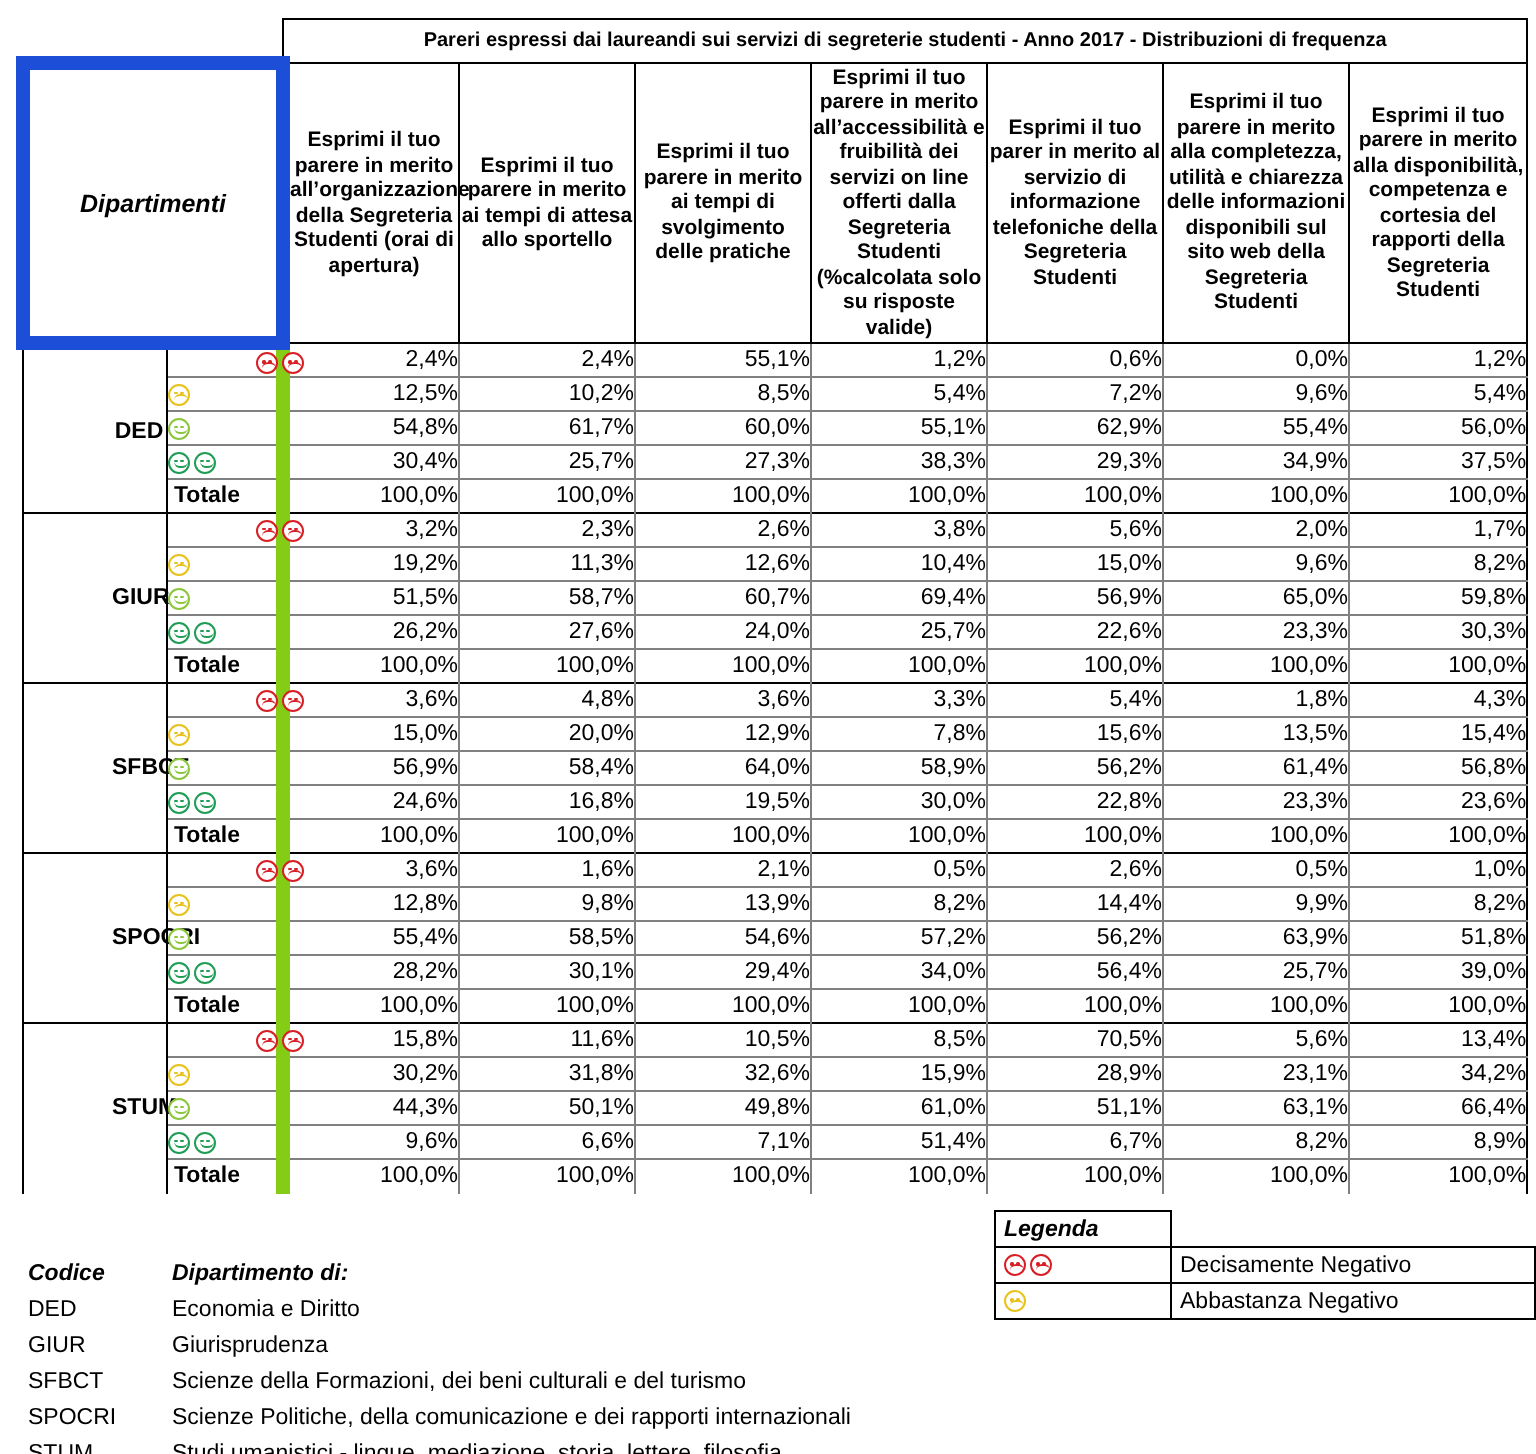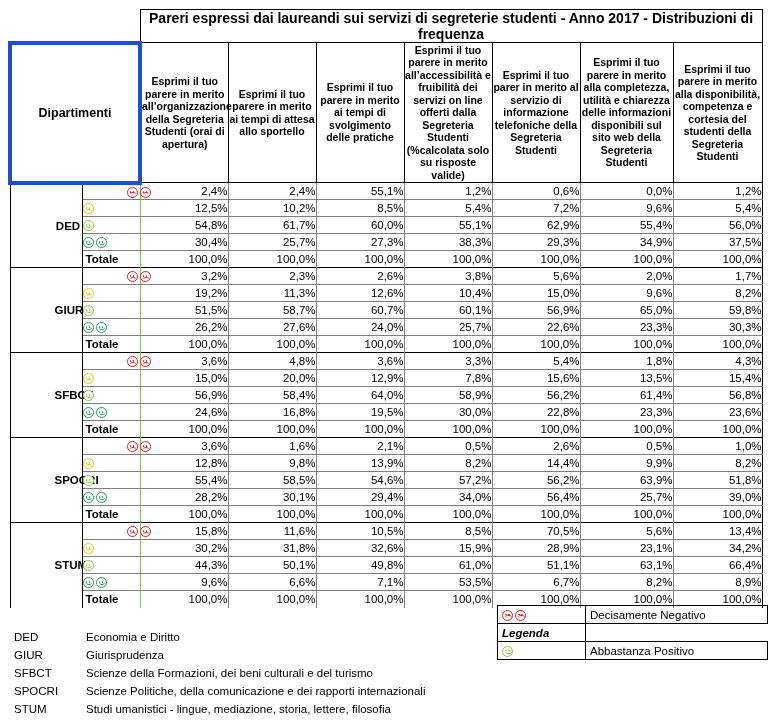--- a/index.html
+++ b/index.html
@@ -24,56 +24,57 @@
   table.main td, table.main th{
     padding:0;
     vertical-align:middle;
     box-sizing:border-box;
   }
 
   
   .banner{
     text-align:center;
     font-weight:bold;
-    font-size:14px;
+    font-size:10px;
     height:22px;
     border:1px solid #000;
     letter-spacing:0px;
   }
   .corner-blank{border:none;}
 
   
   .qhead{
     text-align:center;
     font-weight:bold;
     font-size:10.5px;
     line-height:12.5px;
     padding:3px 3px;
     border:1px solid #000;
     height:140px;
   }
   .dipt-head{
     text-align:center;
     font-weight:bold;
     font-size:12.5px;
-    border:4px solid #1d4ed8;
+    border:7px solid #1d4ed8;
+    font-style:italic;
   }
 
   
   .dept{
     text-align:center;
     font-weight:bold;
     font-size:11.5px;
     border-left:1px solid #000;
     border-right:1px solid #000;
   }
   .icocell{
     text-align:left;
     padding-left:3px;
-    border-right:1px solid #84cc16;
+    border-right:7px solid #84cc16;
     border-bottom:1px solid #808080;
     height:17px;
     white-space:nowrap;
   }
   .icocell.totrow{
     font-weight:bold;
     font-size:11.5px;
     border-bottom:none;
     padding-left:3px;
   }
@@ -183,21 +184,21 @@
       </tr>
 
       <tr>
         <td class="dipt-head" colspan="2" rowspan="1">Dipartimenti</td>
         <td class="qhead">Esprimi il tuo parere in merito all’organizzazione della Segreteria Studenti (orai di apertura)</td>
         <td class="qhead">Esprimi il tuo parere in merito ai tempi di attesa allo sportello</td>
         <td class="qhead">Esprimi il tuo parere in merito ai tempi di svolgimento delle pratiche</td>
         <td class="qhead">Esprimi il tuo parere in merito all’accessibilità e fruibilità dei servizi on line offerti dalla Segreteria Studenti (%calcolata solo su risposte valide)</td>
         <td class="qhead">Esprimi il tuo parer in merito al servizio di informazione telefoniche della Segreteria Studenti</td>
         <td class="qhead">Esprimi il tuo parere in merito alla completezza, utilità e chiarezza delle informazioni disponibili sul sito web della Segreteria Studenti</td>
-        <td class="qhead">Esprimi il tuo parere in merito alla disponibilità, competenza e cortesia del studenti della Segreteria Studenti</td>
+        <td class="qhead">Esprimi il tuo parere in merito alla disponibilità, competenza e cortesia del rapporti della Segreteria Studenti</td>
       </tr>
 
     <tr class="blockstart">
           <td class="dept" rowspan="5">DED</td>
           <td class="icocell"><span><span class="face neg"><span class="eye l"></span><span class="eye r"></span><span class="mouth"></span></span><span class="face neg"><span class="eye l"></span><span class="eye r"></span><span class="mouth"></span></span></span></td>
           <td class="val">2,4%</td>
           <td class="val">2,4%</td>
           <td class="val">55,1%</td>
           <td class="val">1,2%</td>
           <td class="val">0,6%</td>
@@ -263,21 +264,21 @@
           <td class="val">10,4%</td>
           <td class="val">15,0%</td>
           <td class="val">9,6%</td>
           <td class="val lastcol">8,2%</td>
         </tr>
         <tr>
           <td class="icocell"><span><span class="face mpos"><span class="eye l"></span><span class="eye r"></span><span class="mouth"></span></span></span></td>
           <td class="val">51,5%</td>
           <td class="val">58,7%</td>
           <td class="val">60,7%</td>
-          <td class="val">60,1%</td>
+          <td class="val">69,4%</td>
           <td class="val">56,9%</td>
           <td class="val">65,0%</td>
           <td class="val lastcol">59,8%</td>
         </tr>
         <tr>
           <td class="icocell"><span><span class="face pos"><span class="eye l"></span><span class="eye r"></span><span class="mouth"></span></span><span class="face pos"><span class="eye l"></span><span class="eye r"></span><span class="mouth"></span></span></span></td>
           <td class="val">26,2%</td>
           <td class="val">27,6%</td>
           <td class="val">24,0%</td>
           <td class="val">25,7%</td>
@@ -426,41 +427,45 @@
           <td class="val">61,0%</td>
           <td class="val">51,1%</td>
           <td class="val">63,1%</td>
           <td class="val lastcol">66,4%</td>
         </tr>
         <tr>
           <td class="icocell"><span><span class="face pos"><span class="eye l"></span><span class="eye r"></span><span class="mouth"></span></span><span class="face pos"><span class="eye l"></span><span class="eye r"></span><span class="mouth"></span></span></span></td>
           <td class="val">9,6%</td>
           <td class="val">6,6%</td>
           <td class="val">7,1%</td>
-          <td class="val">53,5%</td>
+          <td class="val">51,4%</td>
           <td class="val">6,7%</td>
           <td class="val">8,2%</td>
           <td class="val lastcol">8,9%</td>
         </tr>
         <tr class="blockend totale">
           <td class="icocell totrow">Totale</td>
           <td class="val totrow">100,0%</td>
           <td class="val totrow">100,0%</td>
           <td class="val totrow">100,0%</td>
           <td class="val totrow">100,0%</td>
           <td class="val totrow">100,0%</td>
           <td class="val totrow">100,0%</td>
           <td class="val lastcol totrow">100,0%</td>
         </tr>
       </tbody>
   </table>
 
   <div class="codes">
     <table>
       <tbody>
+        <tr>
+          <td class="c1 hdr">Codice</td>
+          <td class="hdr">Dipartimento di:</td>
+        </tr>
       <tr>
             <td class="c1">DED</td>
             <td>Economia e Diritto</td>
           </tr>
           <tr>
             <td class="c1">GIUR</td>
             <td>Giurisprudenza</td>
           </tr>
           <tr>
             <td class="c1">SFBCT</td>
@@ -475,28 +480,28 @@
             <td>Studi umanistici - lingue, mediazione, storia, lettere, filosofia</td>
           </tr>
         </tbody>
     </table>
   </div>
 
   <div class="legenda">
     <table>
       <tbody>
         <tr>
+          <td class="ico title">Legenda</td>
+          <td class="lab nb"></td>
+        </tr>
+      <tr>
             <td class="ico"><span><span class="face neg"><span class="eye l"></span><span class="eye r"></span><span class="mouth"></span></span><span class="face neg"><span class="eye l"></span><span class="eye r"></span><span class="mouth"></span></span></span></td>
             <td class="lab">Decisamente Negativo</td>
           </tr>
-      <tr>
-          <td class="ico title">Legenda</td>
-          <td class="lab nb"></td>
-        </tr>
           <tr>
-            <td class="ico"><span><span class="face mpos"><span class="eye l"></span><span class="eye r"></span><span class="mouth"></span></span></span></td>
-            <td class="lab">Abbastanza Positivo</td>
+            <td class="ico"><span><span class="face mneg"><span class="eye l"></span><span class="eye r"></span><span class="mouth"></span></span></span></td>
+            <td class="lab">Abbastanza Negativo</td>
           </tr>
         </tbody>
     </table>
   </div>
 
 </div>
 
 </body></html>

